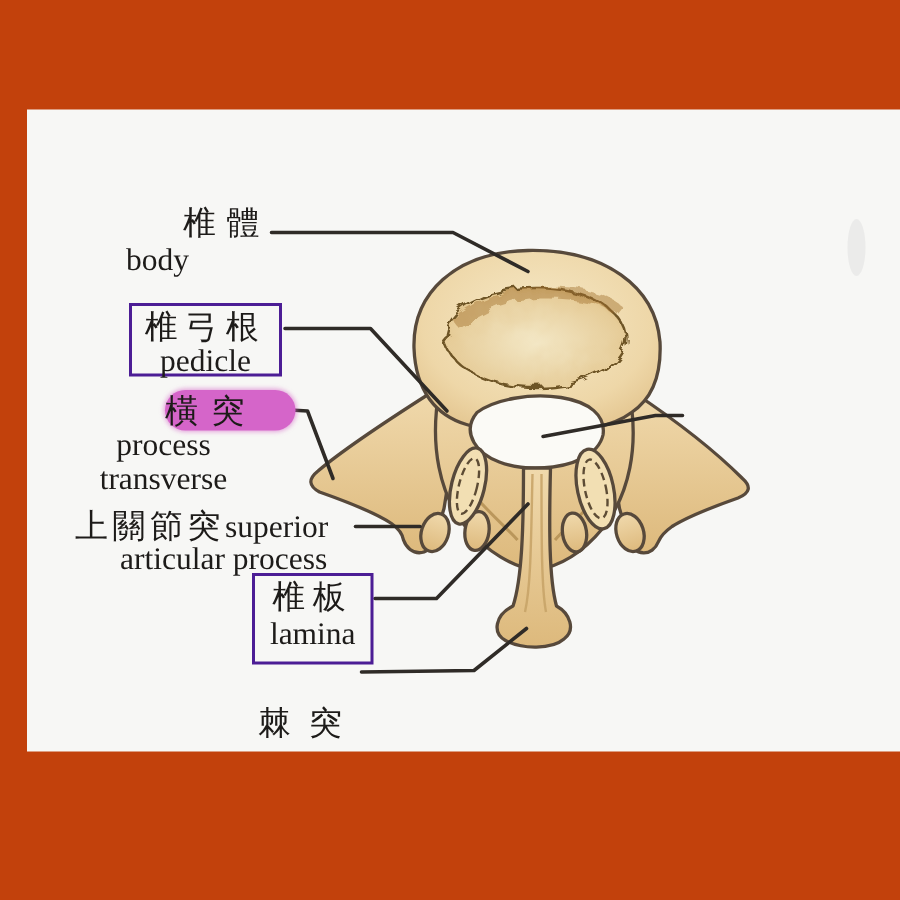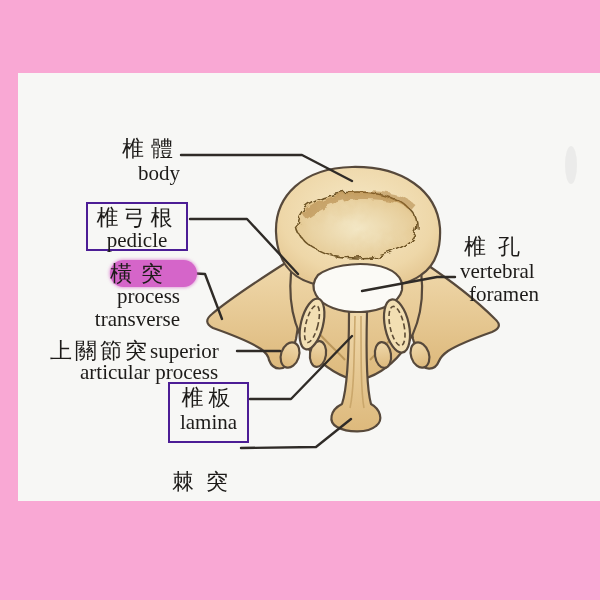--- a/index.html
+++ b/index.html
@@ -1,23 +1,23 @@
 <!DOCTYPE html>
 <html><head>
 <meta charset="utf-8">
 <style>
   html,body{margin:0;padding:0;background:#ffffff;}
   #stage{
-    position:relative;width:600px;height:600px;background:#f9a8d4;overflow:hidden;
+    position:relative;width:600px;height:600px;background:#c2410c;overflow:hidden;
     font-family:"Liberation Serif","DejaVu Serif",serif;color:#1d1b19;
   }
   #figure-svg{position:absolute;left:0;top:0;width:600px;height:600px;}
   .label{position:absolute;z-index:5;}
   .zh{font-size:22px;line-height:26px;white-space:nowrap;}
-  .en{font-size:21px;line-height:23px;white-space:nowrap;}
+  .en{font-size:21px;line-height:23px;white-space:nowrap;text-align:center;}
   .r{text-align:right;}
   .c{text-align:center;margin-top:31px;}
   .term-box{
     position:absolute;z-index:5;border:2px solid #4c1d95;box-sizing:border-box;
     text-align:center;padding-top:1px;background:transparent;
   }
   .hl-capsule{
     position:absolute;z-index:4;background:#d565c9;border-radius:14px;
     text-align:left;box-shadow:0 0 3px 1px rgba(213,101,201,.55);
   }
@@ -125,19 +125,14 @@
   </div>
   <div class="label en" style="left:80px;top:361px;">articular process</div>
 
   <div class="term-box" style="left:168px;top:382px;width:81px;height:61px;">
     <div class="zh ls5" style="line-height:26px;">椎板</div>
     <div class="en" style="line-height:22px;">lamina</div>
   </div>
 
   <div class="label c zh ls12" style="left:172px;top:438px;width:68px;">棘突</div>
 
-  <div class="label" style="left:460px;top:234px;">
-    <div class="zh ls12 ind4">椎孔</div>
-    <div class="en">vertebral</div>
-    <div class="en ind9">foramen</div>
-  </div>
 
 </div>
 
 </body></html>

